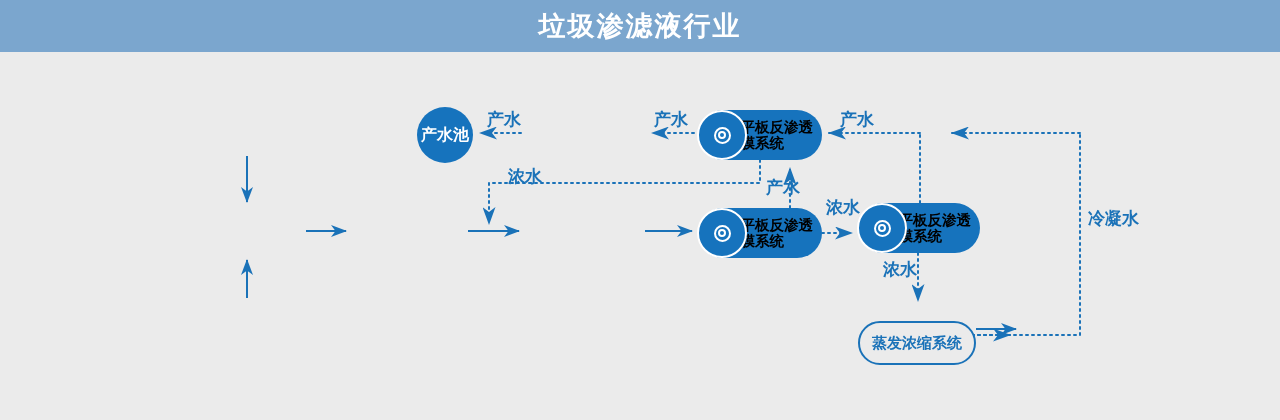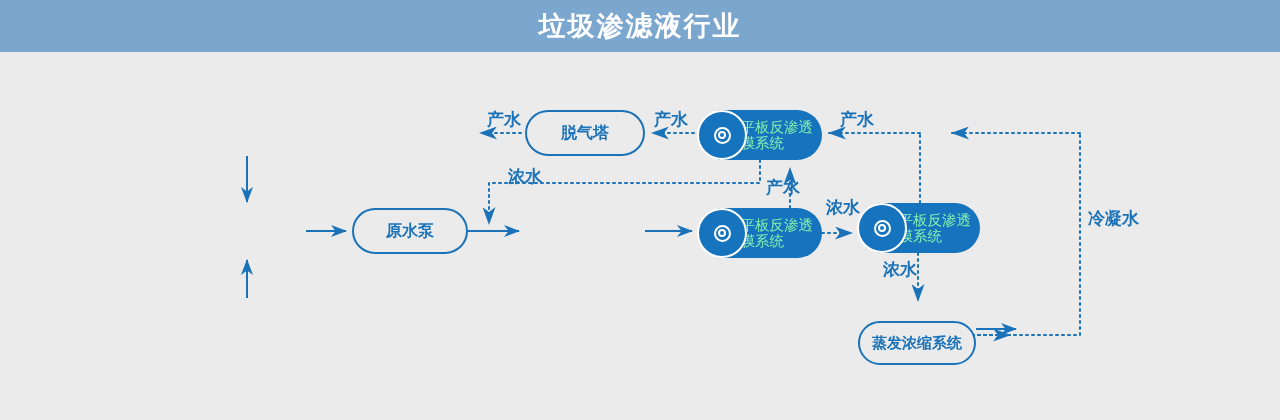--- a/index.html
+++ b/index.html
@@ -35,22 +35,22 @@
   .node.outline{
     border:2px solid #1a72b8;
     background:#ebebeb;
     border-radius:999px;
     color:#1a72b8;
     font-size:16px;font-weight:700;
   }
   .node.filled{
     background:#1673bd;
     border-radius:999px;
-    color:#86efac;
-    font-size:14.5px;font-weight:400;
+    color:#000000;
+    font-size:14.5px;font-weight:700;
     justify-content:flex-end;
     padding-right:9px;
   }
   .node.filled .txt{ display:block; text-align:left; }
   .node.circle{
     background:#1673bd;border-radius:50%;
     color:#ffffff;font-size:16px;font-weight:700;
   }
 
   
@@ -137,29 +137,26 @@
 
         <path d="M822,181 L852,181" marker-end="url(#ahd)"></path>
 
         <path d="M918,201 L918,249" marker-end="url(#ahd)"></path>
       </g>
     </svg>
 
 
 
 
-    <div class="node outline" style="left:352px;top:156px;width:116px;height:46px;">
-      <span>原水泵</span>
-    </div>
 
 
-    <div class="node outline" style="left:525px;top:58px;width:120px;height:46px;">
-      <span>脱气塔</span>
+
+    <div class="node circle" style="left:417px;top:55px;width:56px;height:56px;">
+      <span>产水池</span>
     </div>
-
 
     <div class="node filled" style="left:698px;top:58px;width:124px;height:50px;">
       <span class="ro-icon">
         <span class="r1">
             <span class="r2"></span>
           </span>
       </span>
       <span class="txt">平板反渗透<br>膜系统</span>
     </div>
 

